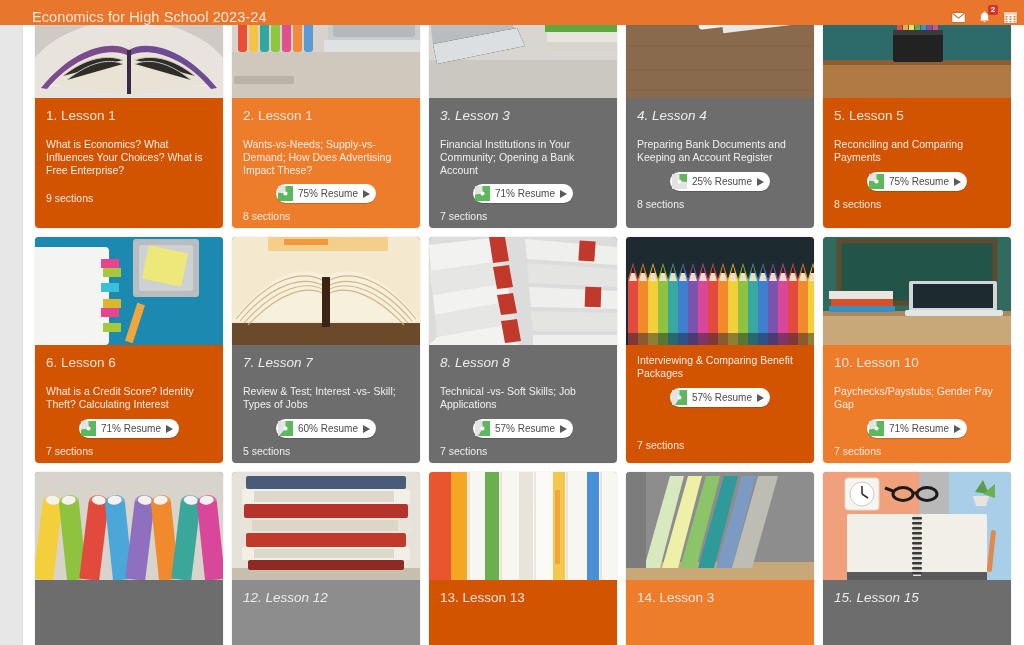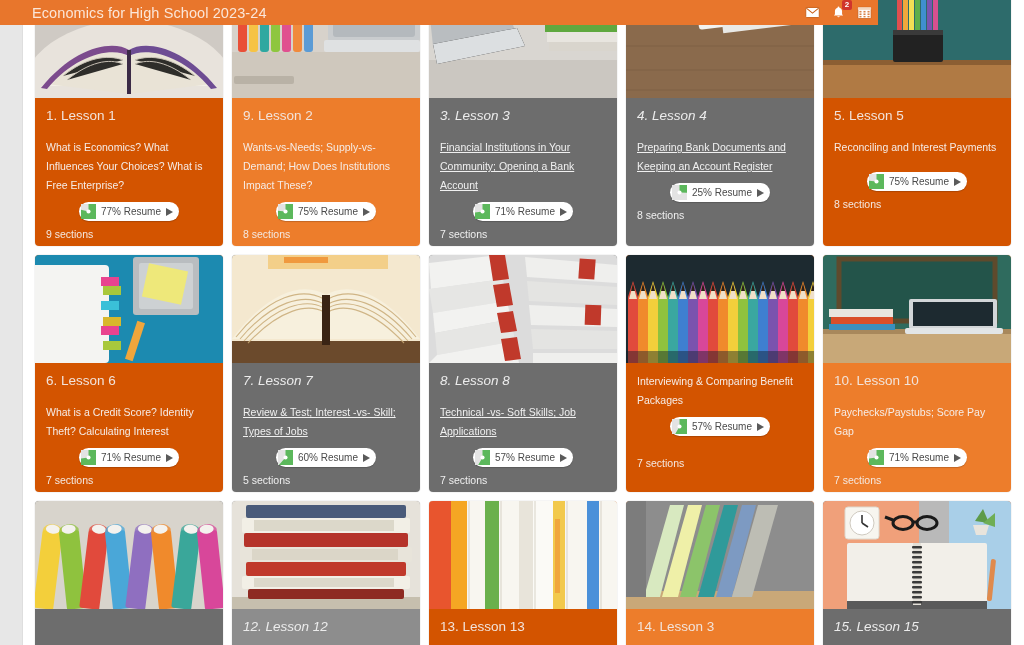--- a/index.html
+++ b/index.html
@@ -6,23 +6,23 @@
   html, body {
     width: 1024px; height: 645px;
     overflow: hidden;
     background: #ffffff;
     font-family: "Liberation Sans", sans-serif;
   }
 
   
   #topbar {
     position: absolute; top: 0; left: 0;
-    width: 878px; height: 25px;
+    width: 1024px; height: 25px;
     background: #e8762c;
-    display: flex; align-items: center;
+    display: flex; align-items: flex-end;
     z-index: 50;
   }
   #topbar-title {
     margin-left: 32px;
     color: #fbe6d8;
     font-size: 14.5px;
     letter-spacing: .1px;
     white-space: nowrap;
   }
   #topbar-icons {
@@ -95,24 +95,24 @@
     font-size: 13.5px;
     line-height: 17px;
     margin-bottom: 14px;
     white-space: nowrap; overflow: hidden;
   }
   .card.grey .card-title, .card.grey-light .card-title { color: #ececec; font-style: italic; }
 
   .card-desc {
     color: #f6ece6;
     font-size: 10.5px;
-    line-height: 19px;
+    line-height: 13px;
     min-height: 27px;
   }
-  .card.grey .card-desc, .card.grey-light .card-desc { color: #f0f0f0; text-decoration: underline; }
+  .card.grey .card-desc, .card.grey-light .card-desc { color: #f0f0f0; }
 
   .progress-row { display: flex; justify-content: center; margin-top: 7px; }
   .progress-pill {
     display: inline-flex; align-items: center;
     background: #ffffff;
     border-radius: 11px;
     height: 19px;
     padding: 0 6px 0 2px;
     box-shadow: 0 1px 1px rgba(0,0,0,.18);
     gap: 5px;
@@ -203,34 +203,20 @@
           <path d="M160 86 C138 68 116 64 100 70"></path>
               <path d="M156 90 C134 72 114 68 100 74"></path>
             </g>
         <rect x="58" y="0" width="10" height="9" fill="#5fa83f"></rect>
           </svg>
         </div>
     <div class="card-body">
       <div class="card-title">1. Lesson 1</div>
       <div class="card-desc">What is Economics? What Influences Your Choices? What is Free Enterprise?</div>
 
-      <div class="progress-row">
-        <div class="progress-pill">
-          <span>
-                <svg viewBox="0 0 16 16" class="donut">
-    <circle cx="8" cy="8" r="7.3" fill="#ffffff" stroke="#c9c9c9" stroke-width="1"></circle>
-    <circle cx="8" cy="8" r="6.2" fill="none" stroke="#e3e3e3" stroke-width="12.4"></circle>
-    <circle cx="8" cy="8" r="6.2" fill="none" stroke="#5cb85c" stroke-width="12.4" stroke-dasharray="38.955748904513435" stroke-dashoffset="8.959822248038089" transform="rotate(-90 8 8)"></circle>
-    <circle cx="8" cy="8" r="2.2" fill="#ffffff"></circle>
-  </svg>
-              </span>
-          <span class="pill-label">77% Resume</span>
-          <span class="play-tri"></span>
-        </div>
-      </div>
       <div class="sections">9 sections</div>
     </div>
       </div>
       <div class="card orange-light">
     <div class="thumb">
           <svg viewBox="0 0 188 108" preserveAspectRatio="none">
             <rect width="188" height="108" fill="#d7d2cb"></rect>
         <rect y="62" width="188" height="46" fill="#cfc8bd"></rect>
         <rect x="96" y="0" width="92" height="52" rx="4" fill="#c9ccce"></rect>
         <rect x="101" y="5" width="82" height="42" rx="3" fill="#b4b9bd"></rect>
@@ -241,22 +227,22 @@
           <rect x="28" y="14" width="9" height="48" rx="3" fill="#2fa8a0"></rect>
           <rect x="39" y="2" width="9" height="60" rx="3" fill="#8ec63f"></rect>
           <rect x="50" y="16" width="9" height="46" rx="3" fill="#e0508f"></rect>
           <rect x="61" y="8" width="9" height="54" rx="3" fill="#f08a3c"></rect>
           <rect x="72" y="18" width="9" height="44" rx="3" fill="#5b9bd5"></rect>
         </g>
         <rect x="2" y="86" width="60" height="8" rx="2" fill="#b9b2a6"></rect>
           </svg>
         </div>
     <div class="card-body">
-      <div class="card-title">9. Lesson 2</div>
-      <div class="card-desc">Wants-vs-Needs; Supply-vs-Demand; How Does Institutions Impact These?</div>
+      <div class="card-title">2. Lesson 1</div>
+      <div class="card-desc">Wants-vs-Needs; Supply-vs-Demand; How Does Advertising Impact These?</div>
 
       <div class="progress-row">
         <div class="progress-pill">
           <span>
                 <svg viewBox="0 0 16 16" class="donut">
     <circle cx="8" cy="8" r="7.3" fill="#ffffff" stroke="#c9c9c9" stroke-width="1"></circle>
     <circle cx="8" cy="8" r="6.2" fill="none" stroke="#e3e3e3" stroke-width="12.4"></circle>
     <circle cx="8" cy="8" r="6.2" fill="none" stroke="#5cb85c" stroke-width="12.4" stroke-dasharray="38.955748904513435" stroke-dashoffset="9.738937226128359" transform="rotate(-90 8 8)"></circle>
     <circle cx="8" cy="8" r="2.2" fill="#ffffff"></circle>
   </svg>
@@ -355,21 +341,21 @@
           <rect x="98" y="6" width="5" height="36" fill="#3f8fd0"></rect>
           <rect x="104" y="3" width="5" height="39" fill="#7a54b0"></rect>
           <rect x="110" y="9" width="5" height="33" fill="#d8508f"></rect>
         </g>
         <rect x="70" y="40" width="50" height="32" rx="2" fill="#222"></rect>
         <rect x="70" y="40" width="50" height="5" fill="#3a3a3a"></rect>
           </svg>
         </div>
     <div class="card-body">
       <div class="card-title">5. Lesson 5</div>
-      <div class="card-desc">Reconciling and Interest Payments</div>
+      <div class="card-desc">Reconciling and Comparing Payments</div>
 
       <div class="progress-row">
         <div class="progress-pill">
           <span>
                 <svg viewBox="0 0 16 16" class="donut">
     <circle cx="8" cy="8" r="7.3" fill="#ffffff" stroke="#c9c9c9" stroke-width="1"></circle>
     <circle cx="8" cy="8" r="6.2" fill="none" stroke="#e3e3e3" stroke-width="12.4"></circle>
     <circle cx="8" cy="8" r="6.2" fill="none" stroke="#5cb85c" stroke-width="12.4" stroke-dasharray="38.955748904513435" stroke-dashoffset="9.738937226128359" transform="rotate(-90 8 8)"></circle>
     <circle cx="8" cy="8" r="2.2" fill="#ffffff"></circle>
   </svg>
@@ -606,21 +592,21 @@
           <rect x="8" y="62" width="62" height="7" fill="#d94f2a"></rect>
           <rect x="6" y="69" width="66" height="6" fill="#3b8fbf"></rect>
         </g>
         <rect x="86" y="44" width="88" height="30" rx="2" fill="#d2d6d8"></rect>
         <rect x="90" y="47" width="80" height="24" fill="#1d2a30"></rect>
         <rect x="82" y="73" width="98" height="6" rx="2" fill="#e2e5e6"></rect>
           </svg>
         </div>
     <div class="card-body">
       <div class="card-title">10. Lesson 10</div>
-      <div class="card-desc">Paychecks/Paystubs; Score Pay Gap</div>
+      <div class="card-desc">Paychecks/Paystubs; Gender Pay Gap</div>
 
       <div class="progress-row">
         <div class="progress-pill">
           <span>
                 <svg viewBox="0 0 16 16" class="donut">
     <circle cx="8" cy="8" r="7.3" fill="#ffffff" stroke="#c9c9c9" stroke-width="1"></circle>
     <circle cx="8" cy="8" r="6.2" fill="none" stroke="#e3e3e3" stroke-width="12.4"></circle>
     <circle cx="8" cy="8" r="6.2" fill="none" stroke="#5cb85c" stroke-width="12.4" stroke-dasharray="38.955748904513435" stroke-dashoffset="11.297167182308897" transform="rotate(-90 8 8)"></circle>
     <circle cx="8" cy="8" r="2.2" fill="#ffffff"></circle>
   </svg>

